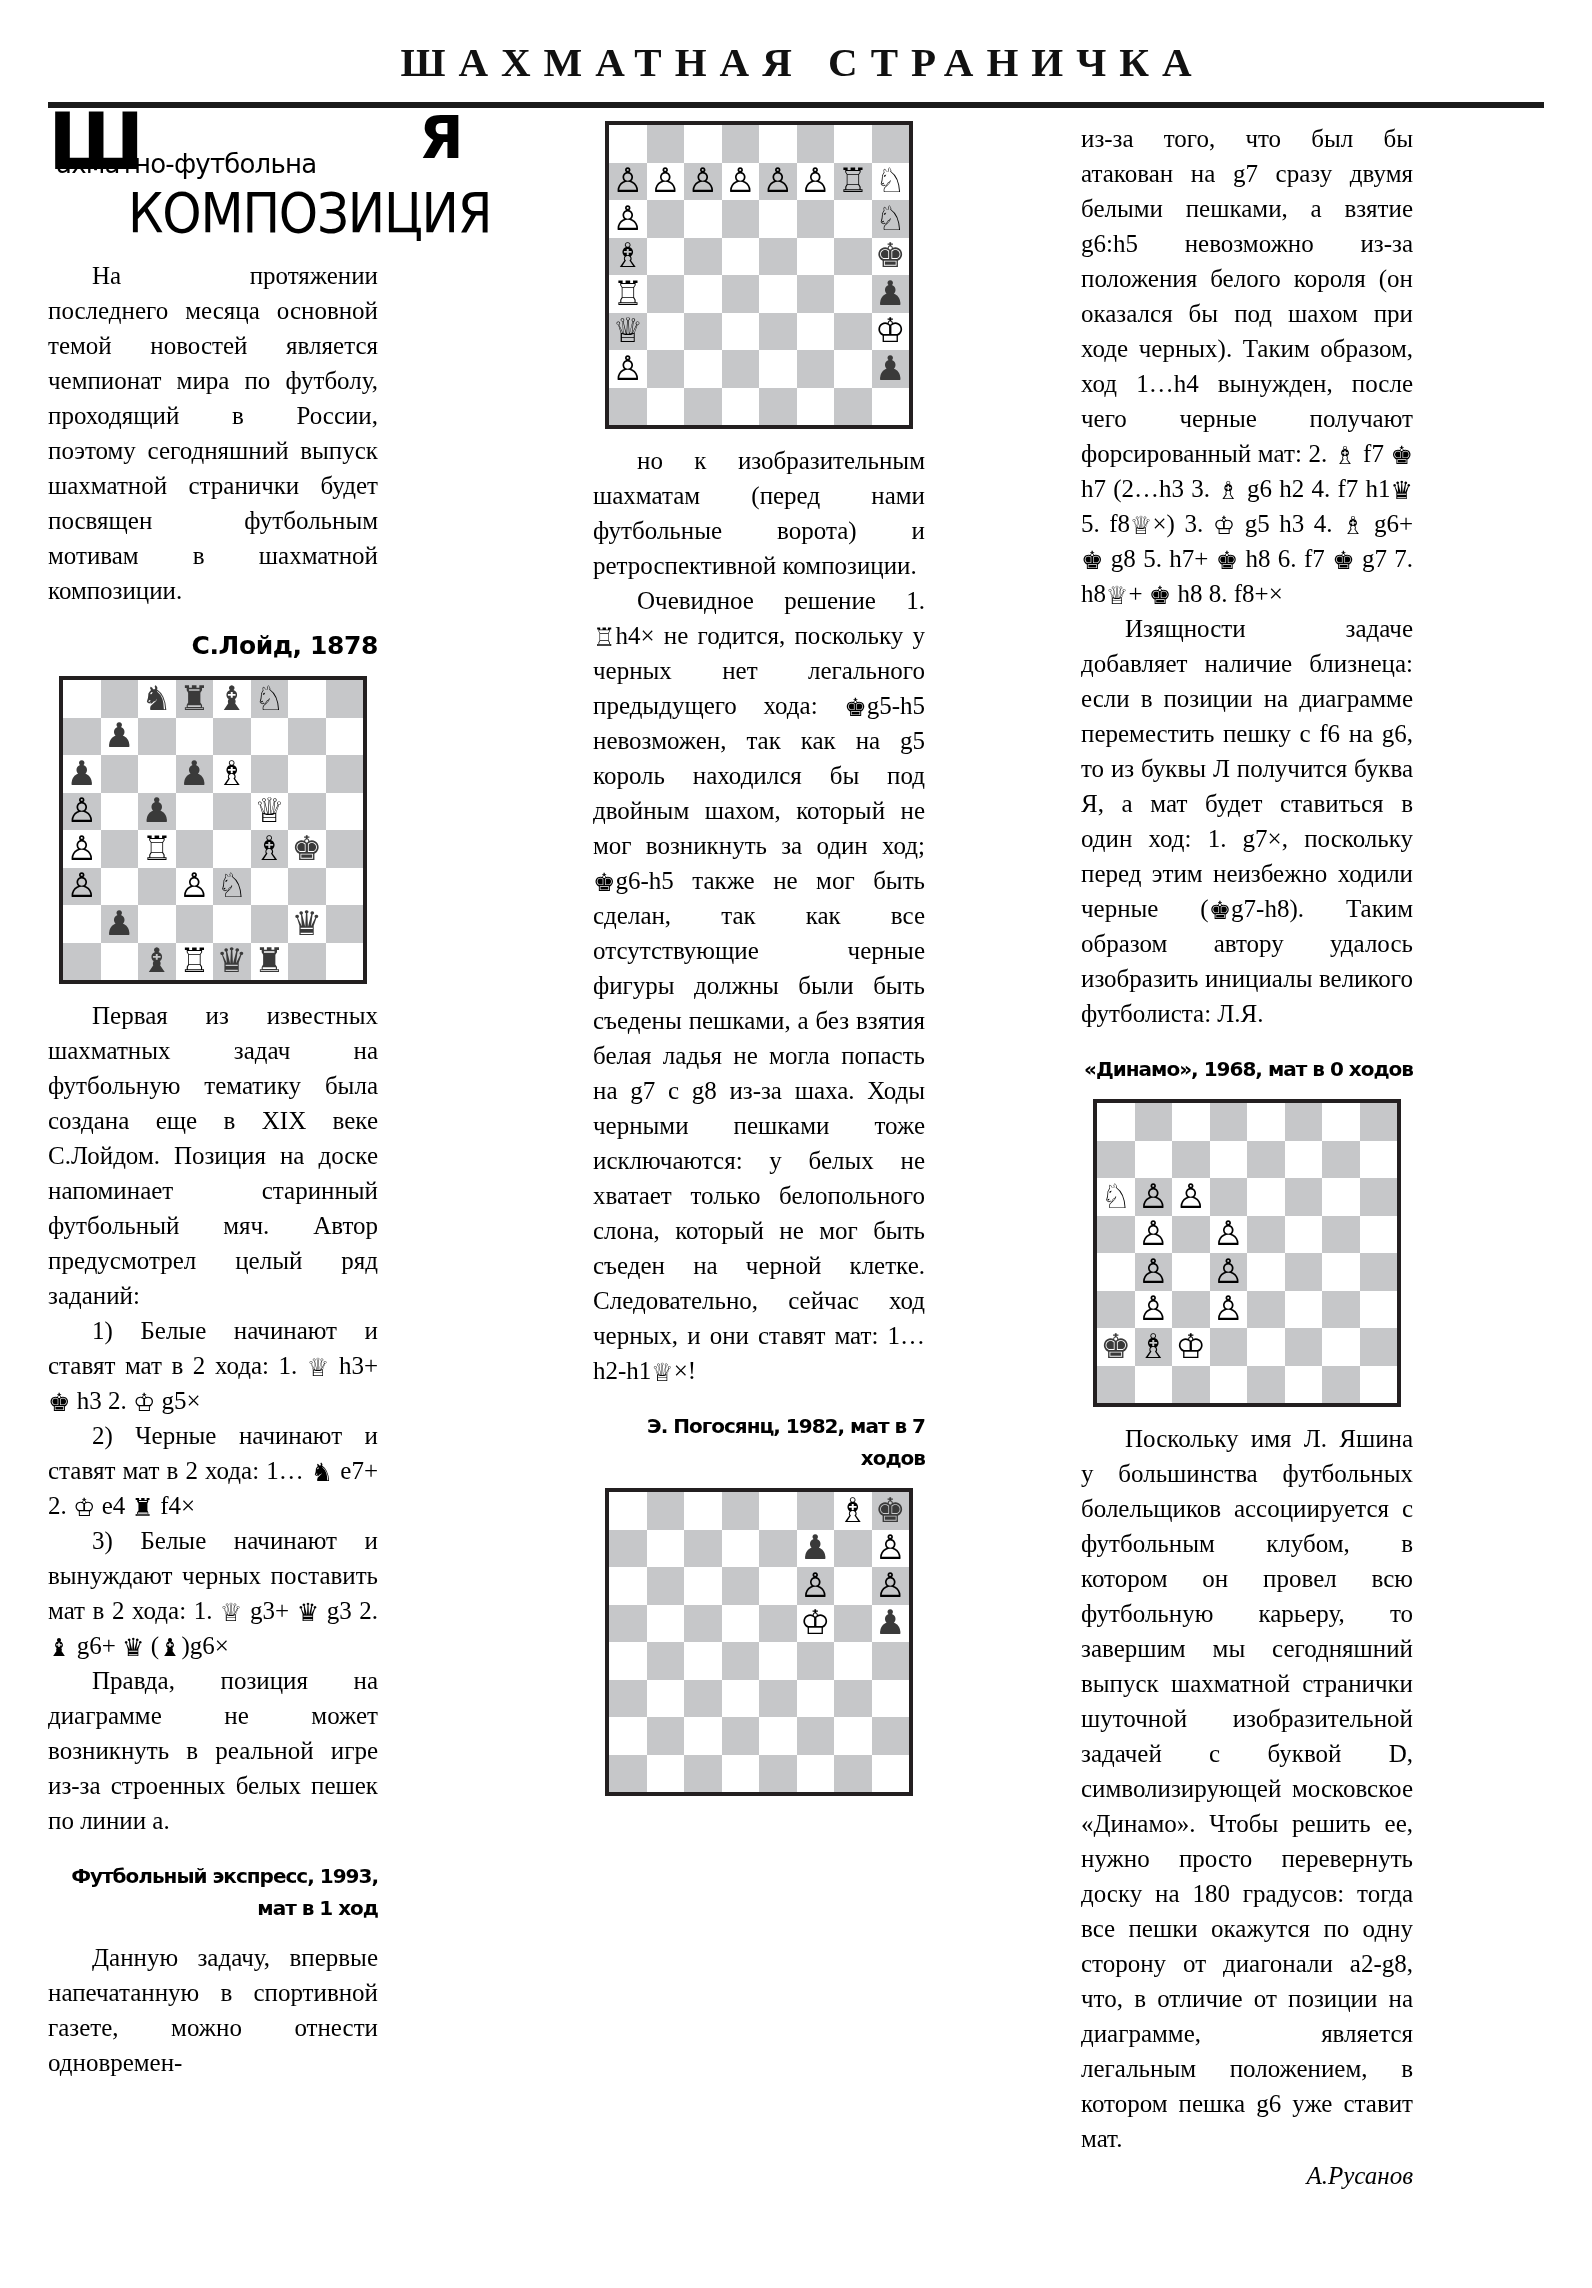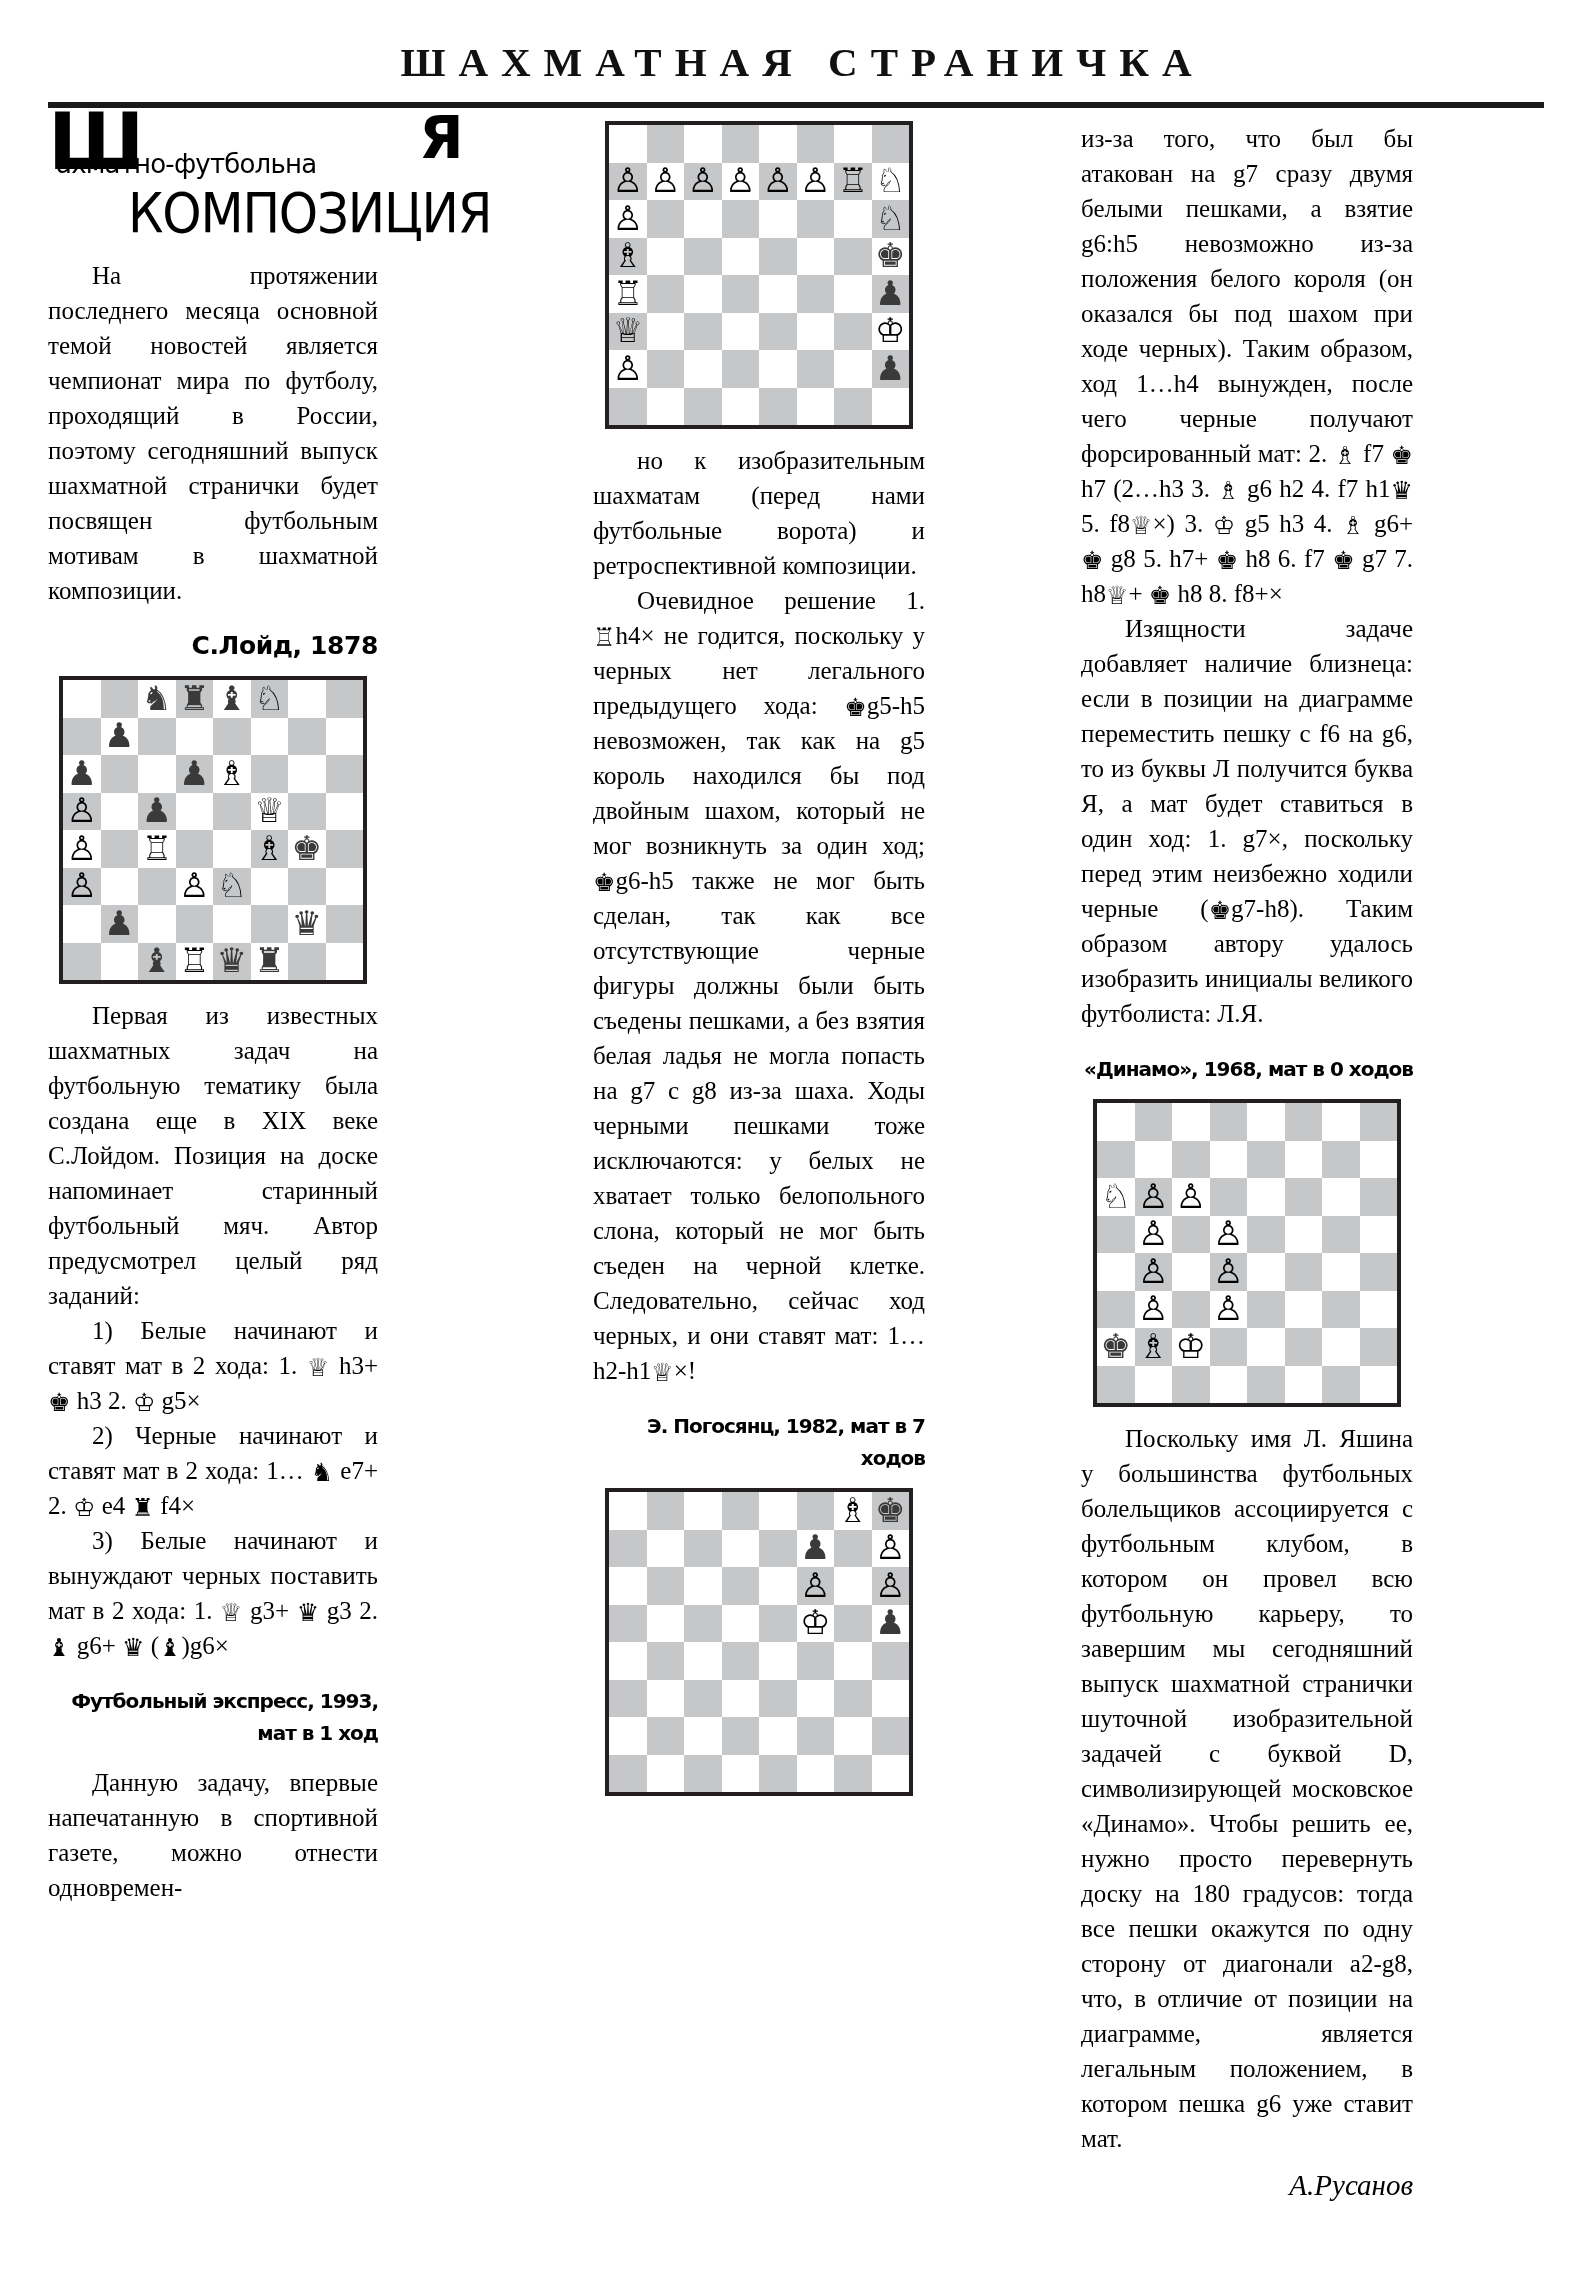--- a/index.html
+++ b/index.html
@@ -178,22 +178,22 @@
     line-height: 0;
     position: relative;
     top: 2px;
   }
 
   
   .signature {
     text-align: right;
     font-style: italic;
     text-indent: 0;
-    margin-top: 12px;
-    font-size: 29px;
+    margin-top: 2px;
+    font-size: 25px;
   }
 </style>
 </head>
 <body>
 
 <div class="page">
 
   <div class="masthead">
     <div class="masthead-title">ШАХМАТНАЯ СТРАНИЧКА</div>
   </div>
@@ -331,20 +331,21 @@
 
     <p>Первая из известных шахматных задач на футбольную тематику была создана еще в XIX веке С.Лойдом. Позиция на доске напоминает старинный футбольный мяч. Автор предусмотрел целый ряд заданий:</p>
 
     <p><span>1) Белые начинают и ставят мат в 2 хода: 1. </span><span class="g">♕</span><span> h3+ </span><span class="g">♚</span><span> h3 2. </span><span class="g">♔</span><span> g5×</span></p>
 
     <p><span>2) Черные начинают и ставят мат в 2 хода: 1… </span><span class="g">♞</span><span> e7+ 2. </span><span class="g">♔</span><span> e4 </span><span class="g">♜</span><span> f4×</span></p>
 
     <p><span>3) Белые начинают и вынуждают черных поставить мат в 2 хода: 1. </span><span class="g">♕</span><span> g3+ </span><span class="g">♛</span><span> g3 2. </span><span class="g">♝</span><span> g6+ </span><span class="g">♛</span><span> (</span><span class="g">♝</span><span>)g6×</span></p>
 
 
+    <p>Правда, позиция на диаграмме не может возникнуть в реальной игре из-за строенных белых пешек по линии a.</p>
 
     <div class="subhead two-line tight">
       <div>Футбольный экспресс, 1993,</div>
       <div>мат в 1 ход</div>
     </div>
 
     <p>Данную задачу, впервые напечатанную в спортивной газете, можно отнести одновремен-</p>
   </div>
 
   <div class="col" id="col2">

